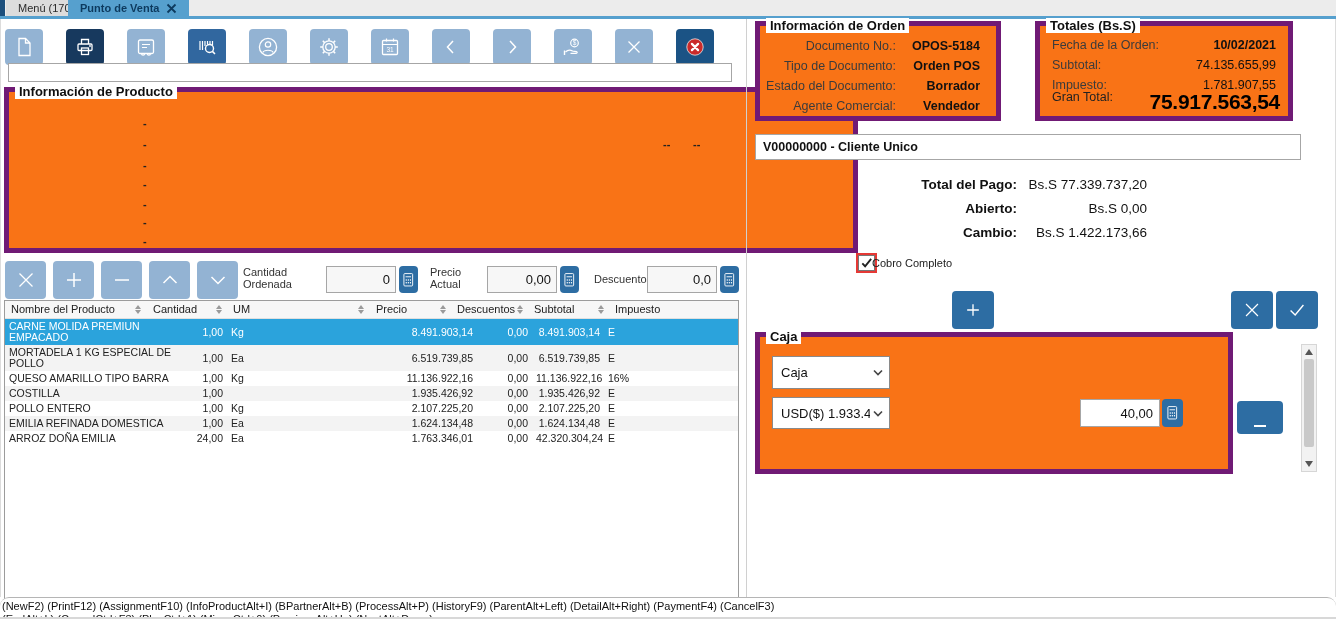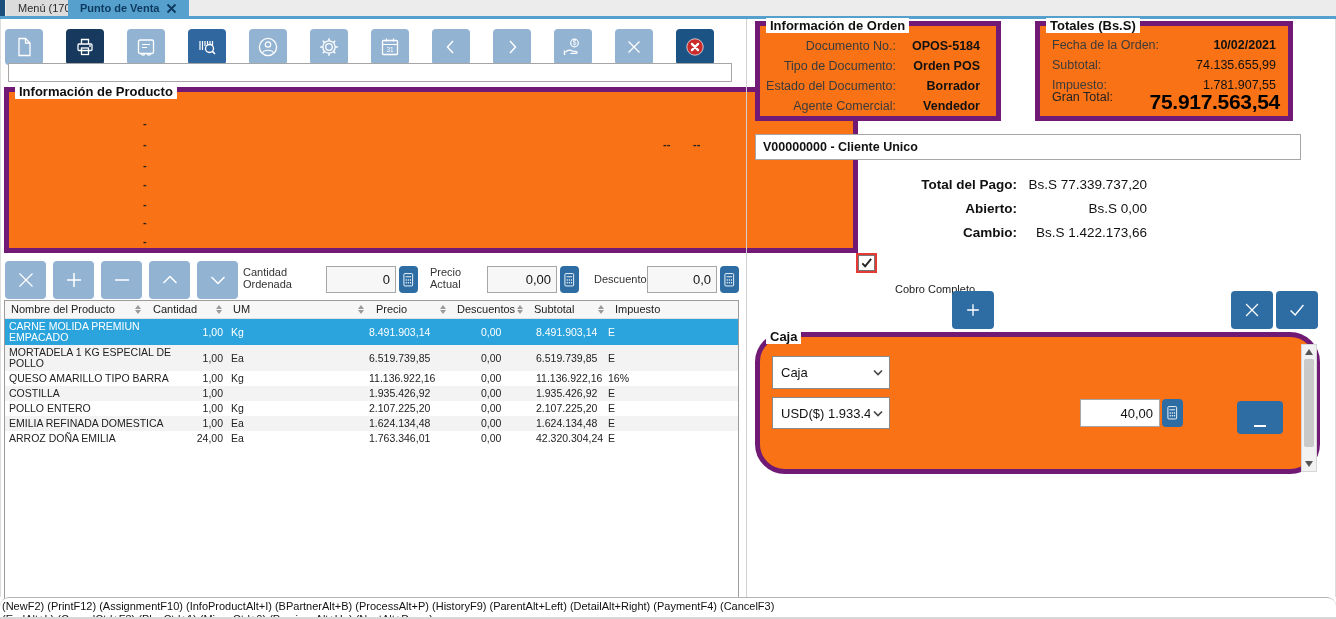--- a/index.html
+++ b/index.html
@@ -44,21 +44,21 @@
   .hlbl{position:absolute;top:2px;font-size:11px;color:#222;cursor:pointer;}
   .sort{position:absolute;top:4px;width:8px;display:inline-flex;flex-direction:column;align-items:center;
         gap:1px;cursor:pointer;}
   .sort i{display:block;width:0;height:0;border-left:3.5px solid transparent;border-right:3.5px solid transparent;}
   .sort .su{border-bottom:4px solid #9a9a9a;}
   .sort .sd{border-top:4px solid #9a9a9a;}
   table.lines{width:733px;border-collapse:collapse;table-layout:fixed;}
   table.lines td{font-size:10.5px;line-height:11px;padding:2px 4px;vertical-align:middle;color:#222;
         overflow:hidden;}
   td.c-name{padding-left:6px;word-wrap:break-word;}
-  td.c-num{padding-right:6px;white-space:nowrap;}
+  td.c-num{text-align:right;padding-right:6px;white-space:nowrap;}
   td.c-qty{text-align:right;padding-right:4px;white-space:nowrap;}
   td.c-um{padding-left:6px;}
   td.c-tax{padding-left:8px;}
   tr.row:nth-child(even){background:#f3f3f3;}
   tr.row.r-sel{background:var(--selected_row,#2BA3DC) !important;}
   tr.row.r-sel td{color:#fff;}
   
   .hscroll{position:absolute;left:1px;bottom:1px;width:731px;height:16px;background:#f4f4f4;}
   .hs-arrow{position:absolute;top:3px;width:0;height:0;border-top:5px solid transparent;border-bottom:5px solid transparent;}
   .hs-left{left:3px;border-right:6px solid #555;}
@@ -81,21 +81,21 @@
         align-items:flex-start;}
   .tt-grand .g-lbl{font-size:12.5px;color:#222;}
   .tt-grand .g-val{font-size:21px;font-weight:bold;color:#000;letter-spacing:-0.3px;}
   .customer-input{position:absolute;left:755px;top:134px;width:546px;height:26px;border:1px solid #a6a6a6;
         font-weight:bold;font-size:12.5px;padding:0 7px;box-sizing:border-box;font-family:inherit;color:#111;}
   .pay-row{display:flex;height:24px;align-items:center;}
   .pay-lbl{width:262px;text-align:right;font-weight:bold;font-size:13.5px;color:#111;}
   .pay-val{width:130px;text-align:right;font-size:13.5px;color:#111;}
   .chk{position:absolute;left:858px;top:255px;width:15px;height:14px;background:#fff;border:1px solid #777;
         outline:2px solid #e53935;display:flex;align-items:center;justify-content:center;cursor:pointer;}
-  .chk-label{position:absolute;left:895px;top:257px;font-size:11px;color:#222;margin-top:26px;}
+  .chk-label{position:absolute;left:872px;top:257px;font-size:11px;color:#222;}
   .sq{position:absolute;width:42px;height:38px;border:none;border-radius:4px;background:var(--action_blue,#2D6DA3);
         display:flex;align-items:center;justify-content:center;cursor:pointer;padding:0;}
   
   .sel{position:absolute;border:1px solid #8a8a8a;background:#fff;display:flex;align-items:center;
         justify-content:space-between;padding:0 6px 0 8px;font-size:13px;color:#111;cursor:pointer;
         box-sizing:border-box;}
   .sel .sel-txt{white-space:nowrap;overflow:hidden;}
   .sel svg{flex-shrink:0;margin-left:3px;}
   .ref-input{position:absolute;left:12px;top:97px;width:123px;height:33px;border:1px solid #8a8a8a;
         font-size:13px;color:#333;padding:0 7px;box-sizing:border-box;font-family:inherit;}
@@ -490,21 +490,21 @@
     <svg width="22" height="22" viewBox="0 0 24 24">
       <path d="M5.5 5.5L18.5 18.5M18.5 5.5L5.5 18.5" stroke="#fff" stroke-width="1.3" fill="none"></path>
     </svg>
   </button>
   <button class="sq" style="left:1276px;top:291px">
     <svg width="22" height="22" viewBox="0 0 24 24">
       <polyline points="5,12.5 10,17.5 19,6.5" fill="none" stroke="#fff" stroke-width="1.5"></polyline>
     </svg>
   </button>
 
-  <div class="fs" style="left:755px;top:332px;width:565px;height:142px;border-radius:30px;">
+  <div class="fs" style="left:755px;top:332px;width:478px;height:142px;">
     <span class="legend">Caja</span>
 
     <div class="sel" style="left:12px;top:19px;width:118px;height:33px;">
       <span class="sel-txt">Caja</span>
       <svg width="10" height="7" viewBox="0 0 10 7">
         <polyline points="1,1.5 5,5.5 9,1.5" fill="none" stroke="#444" stroke-width="1.6"></polyline>
       </svg>
     </div>
 
     <div class="sel" style="left:12px;top:60px;width:118px;height:32px;">

